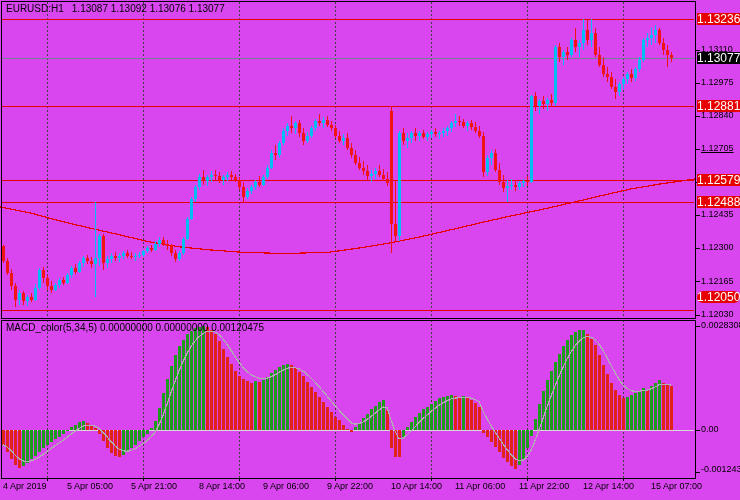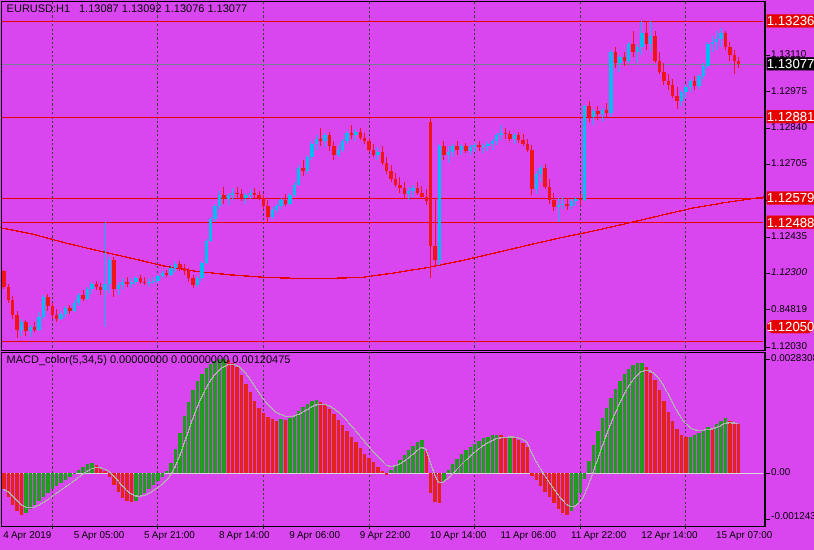--- a/index.html
+++ b/index.html
@@ -599,25 +599,25 @@
 
   <div class="macd-title">
     <span>MACD_color(5,34,5)</span>
     <span>0.00000000 0.00000000 0.00120475</span>
   </div>
 
   <div class="axis-col" id="right-axis">
       <div class="tick-label" style="top: 43.8824px;">1.13110</div>
       <div class="tick-label" style="top: 76.9706px;">1.12975</div>
       <div class="tick-label" style="top: 110.059px;">1.12840</div>
-      <div class="tick-label" style="top: 143.147px;">1.12705</div>
+      <div class="tick-label" style="top: 143.147px; text-decoration: underline;">1.12705</div>
       <div class="tick-label" style="top: 176.235px;">1.12570</div>
       <div class="tick-label" style="top: 209.324px;">1.12435</div>
-      <div class="tick-label" style="top: 242.412px; font-style: italic;">1.12300</div>
-      <div class="tick-label" style="top: 275.5px;">0.84819</div>
+      <div class="tick-label" style="top: 242.412px;">1.12300</div>
+      <div class="tick-label" style="top: 275.5px;">1.12165</div>
       <div class="tick-label" style="top: 308.588px;">1.12030</div>
       <div class="tick-label" style="top: 319.926px;">0.0028308</div>
       <div class="tick-label" style="top: 424px;">0.00</div>
       <div class="tick-label" style="top: 464px;">-0.0012430</div>
       <div class="badge red" style="top: 13px;">1.13236</div>
       <div class="badge red" style="top: 100.01px;">1.12881</div>
       <div class="badge red" style="top: 174.029px;">1.12579</div>
       <div class="badge red" style="top: 196.333px;">1.12488</div>
       <div class="badge red" style="top: 291px; border-radius: 6px;">1.12050</div>
       <div class="badge black" style="top: 51.9706px;">1.13077</div>

